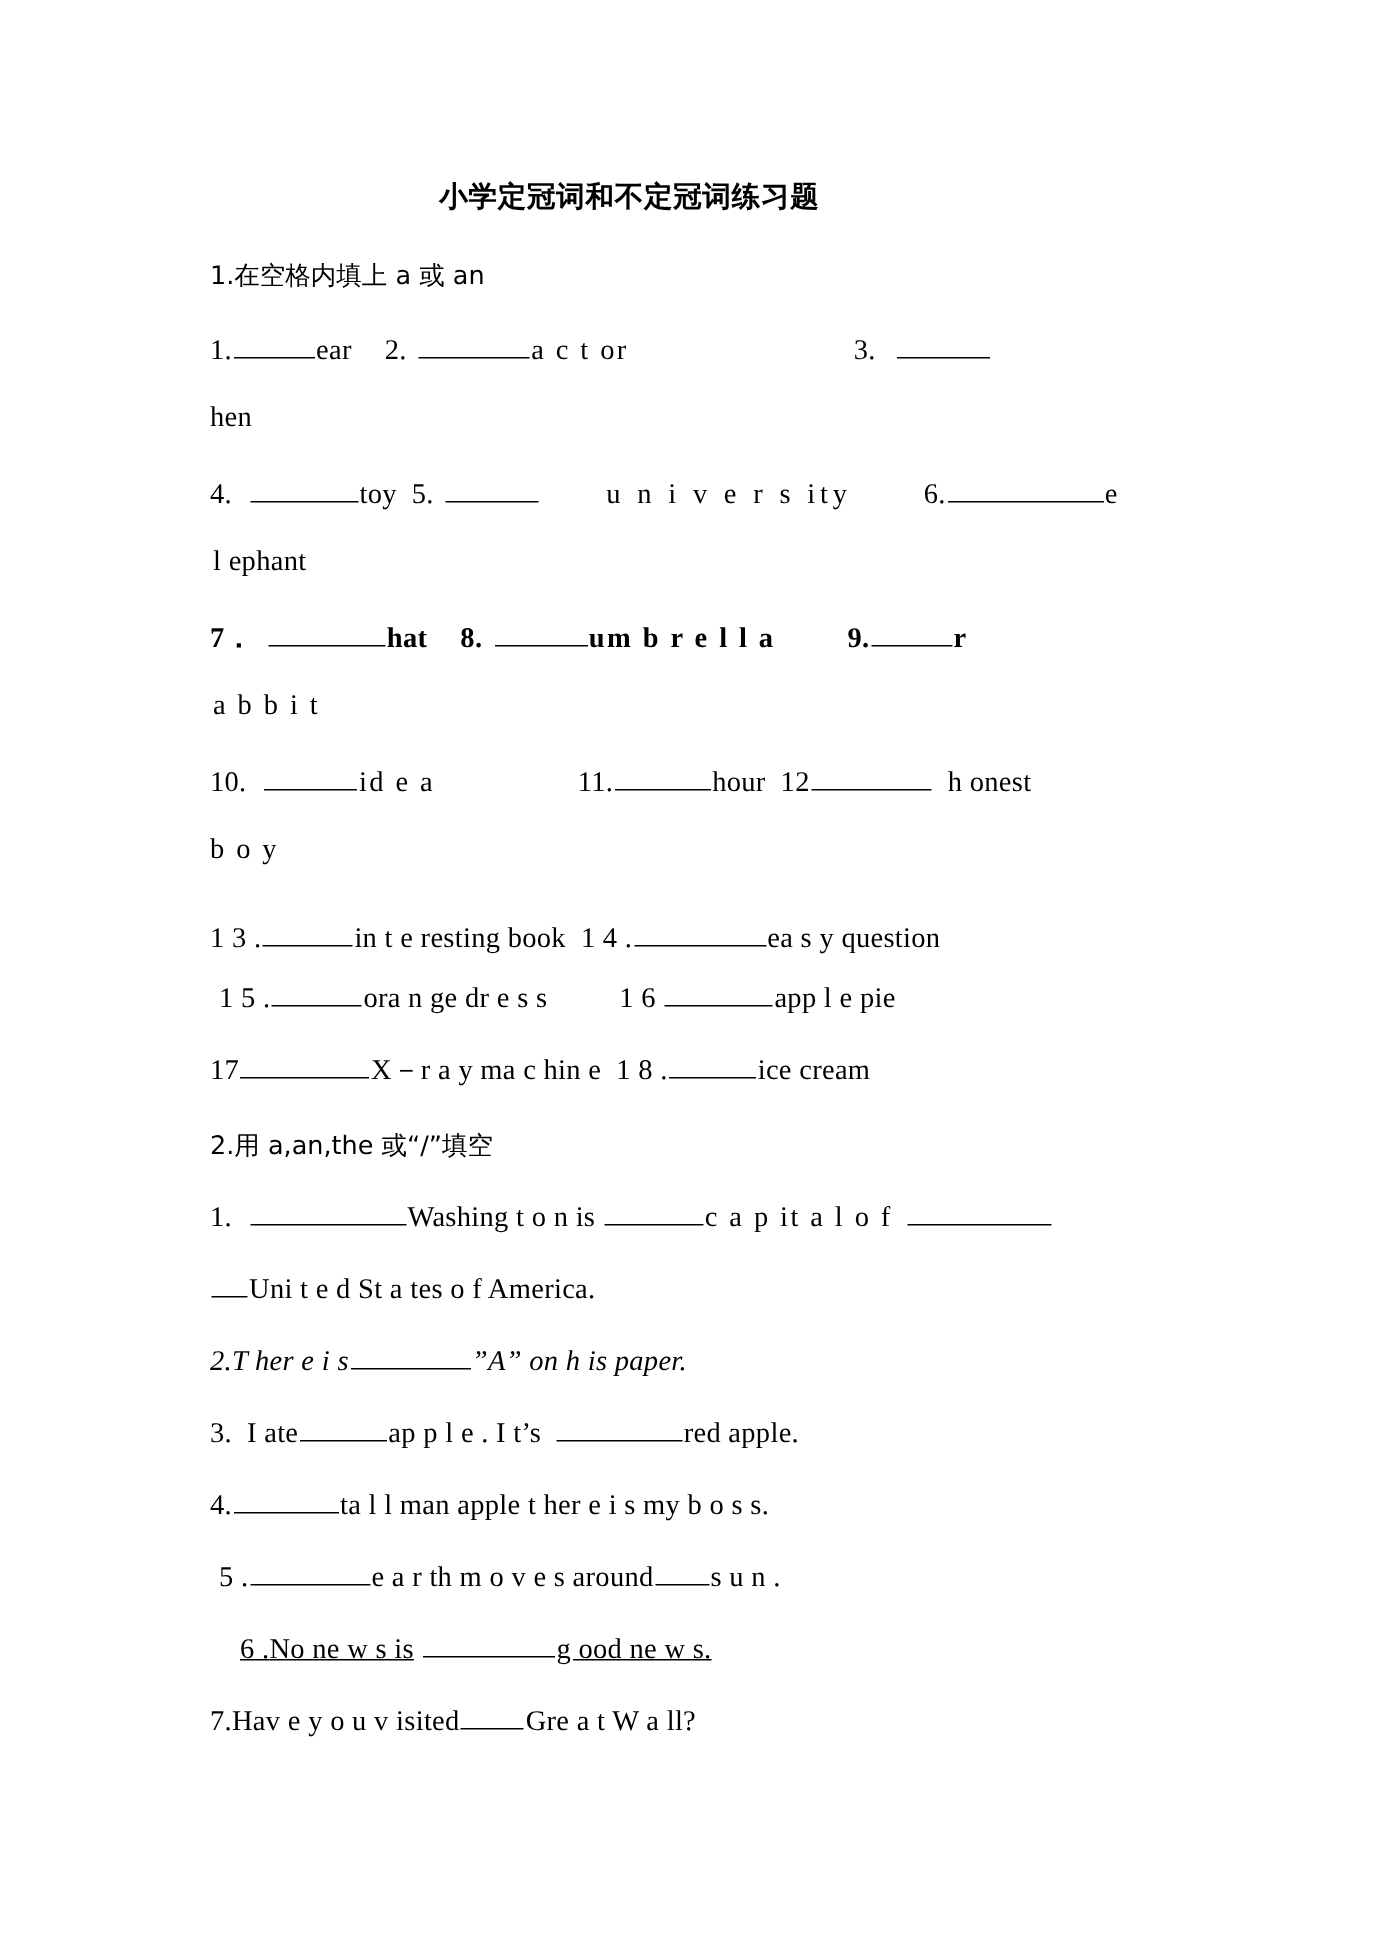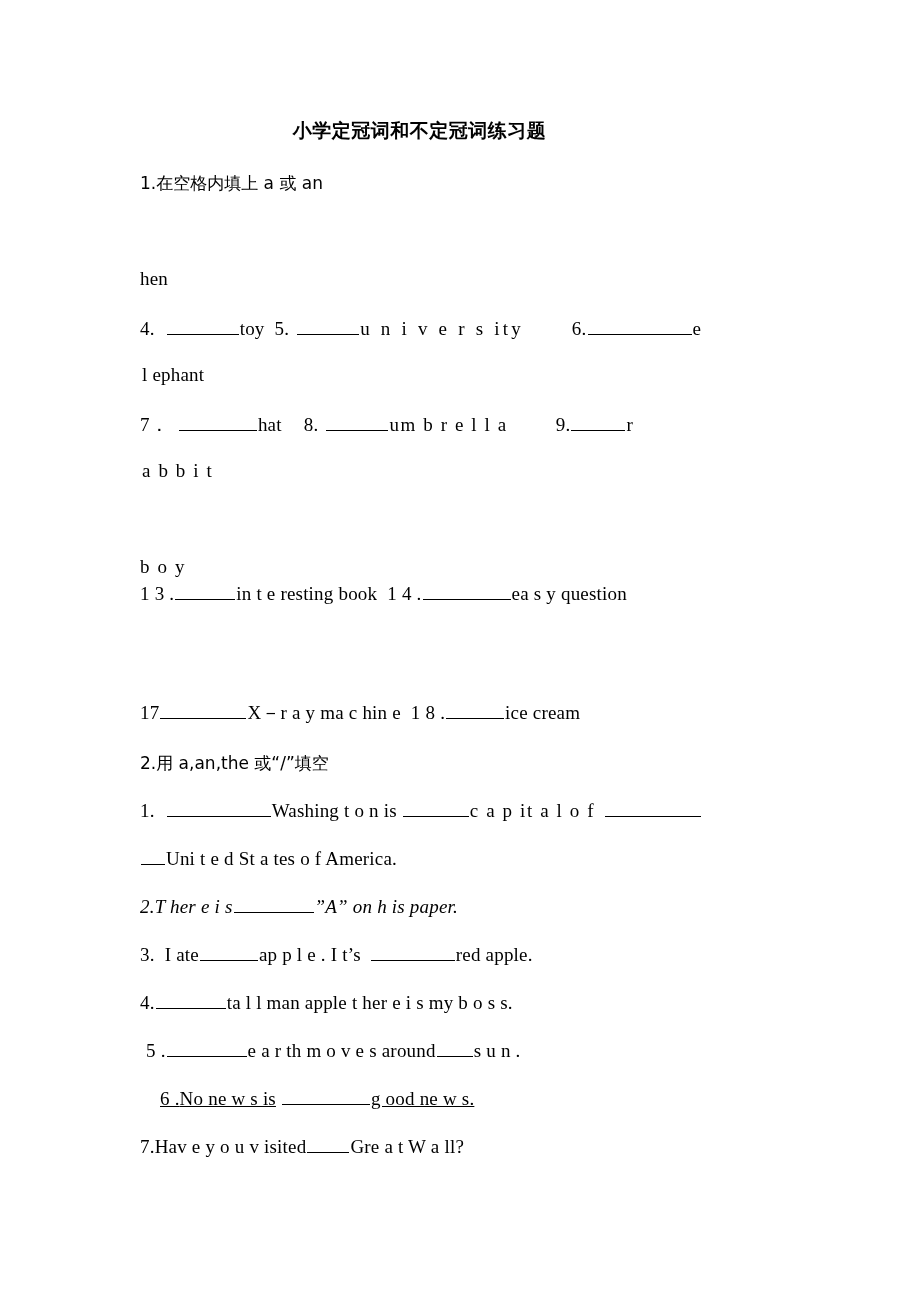--- a/index.html
+++ b/index.html
@@ -61,68 +61,77 @@
   .blk {
     display: inline-block;
     border-bottom: 1.4px solid #000;
     vertical-align: baseline;
     height: 0.95em;
     margin: 0 1px;
   }
 
   
   .sp1 { letter-spacing: 1.6px; }
-  .sp2 { letter-spacing: 3.2px; }
+  .sp2 { letter-spacing: 3.2px; margin-left: 44px; }
   .gap-s { display: inline-block; width: 10px; }
   .gap-m { display: inline-block; width: 22px; }
   .gap-l { display: inline-block; width: 48px; }
   .gap-xl { display: inline-block; width: 95px; }
   .gap-xxl { display: inline-block; width: 150px; }
 </style>
 </head>
 <body>
 
 <div class="page">
 
   <div class="doc-title">小学定冠词和不定冠词练习题</div>
 
   <div class="section-head" style="top:172px;">
     <span class="cn">1.在空格内填上 a 或 an</span>
   </div>
 
+  <div class="line" style="top:220px;">
+    <span>1.</span><span class="blk" style="width:54px;"></span><span>ear</span><span class="gap-m"></span><span>2.</span><span class="blk" style="width:74px;margin-left:8px;"></span><span class="sp1">a c t or</span><span class="gap-xxl"></span><span>3.</span><span class="blk" style="width:62px;margin-left:14px;"></span>
+  </div>
 
   <div class="line" style="top:268px;">
     <span>hen</span>
   </div>
 
   <div class="line" style="top:316px;">
     <span>4.</span><span class="blk" style="width:72px;margin-left:12px;"></span><span>toy</span><span class="gap-s"></span><span>5.</span><span class="blk" style="width:62px;margin-left:8px;"></span><span class="sp2">u n i v e r s ity</span><span class="gap-l"></span><span>6.</span><span class="blk" style="width:104px;"></span><span>e</span>
   </div>
 
   <div class="line" style="top:364px;left:142px;">
     <span>l ephant</span>
   </div>
 
-  <div class="line" style="top:412px;">
+  <div class="line" style="top:412px;font-weight:bold;">
     <span>7．</span><span class="blk" style="width:78px;margin-left:10px;"></span><span>hat</span><span class="gap-m"></span><span>8.</span><span class="blk" style="width:62px;margin-left:8px;"></span><span class="sp1">um b r e l l a</span><span class="gap-l"></span><span>9.</span><span class="blk" style="width:54px;"></span><span>r</span>
   </div>
 
   <div class="line sp1" style="top:460px;left:142px;">
     <span>a b b i t</span>
   </div>
 
+  <div class="line" style="top:508px;">
+    <span>10.</span><span class="blk" style="width:62px;margin-left:12px;"></span><span class="sp1">id e a</span><span class="gap-xl"></span><span>11.</span><span class="blk" style="width:64px;"></span><span>hour</span><span class="gap-s"></span><span>12</span><span class="blk" style="width:80px;"></span><span class="gap-s"></span><span>h onest</span>
+  </div>
 
   <div class="line sp1" style="top:556px;">
     <span>b o y</span>
   </div>
 
-  <div class="line" style="top:581px;">
+  <div class="line" style="top:612px;">
     <span>1 3 .</span><span class="blk" style="width:60px;"></span><span>in t  e resting book</span><span class="gap-s"></span><span>1 4 .</span><span class="blk" style="width:88px;"></span><span>ea s  y  question</span>
   </div>
 
+  <div class="line" style="top:652px;left:146px;">
+    <span>1 5 .</span><span class="blk" style="width:60px;"></span><span>ora n ge dr e  s s</span><span class="gap-l"></span><span>1 6</span><span class="blk" style="width:72px;margin-left:6px;"></span><span>app l  e  pie</span>
+  </div>
 
   <div class="line" style="top:700px;">
     <span>17</span><span class="blk" style="width:86px;"></span><span>X－r a  y  ma c hin e</span><span class="gap-s"></span><span>1 8 .</span><span class="blk" style="width:58px;"></span><span>ice cream</span>
   </div>
 
   <div class="section-head" style="top:752px;">
     <span class="cn">2.用 a,an,the 或“/”填空</span>
   </div>
 
   <div class="line" style="top:798px;">

